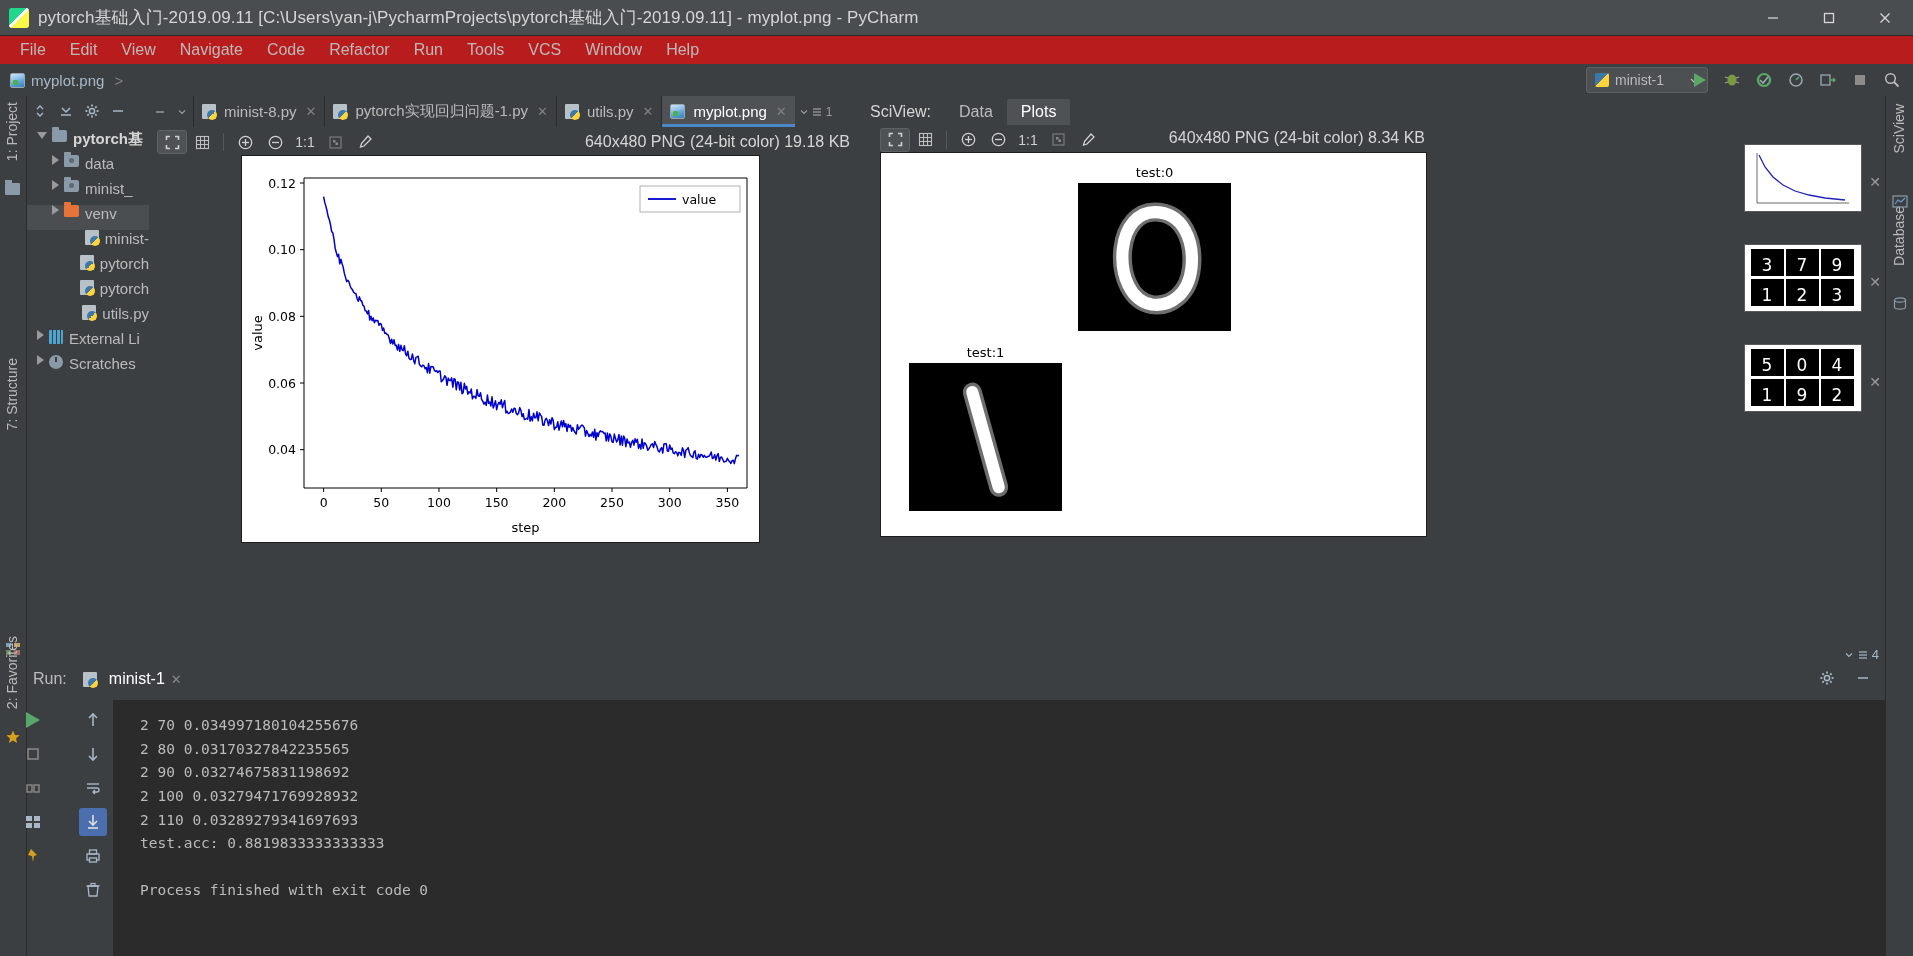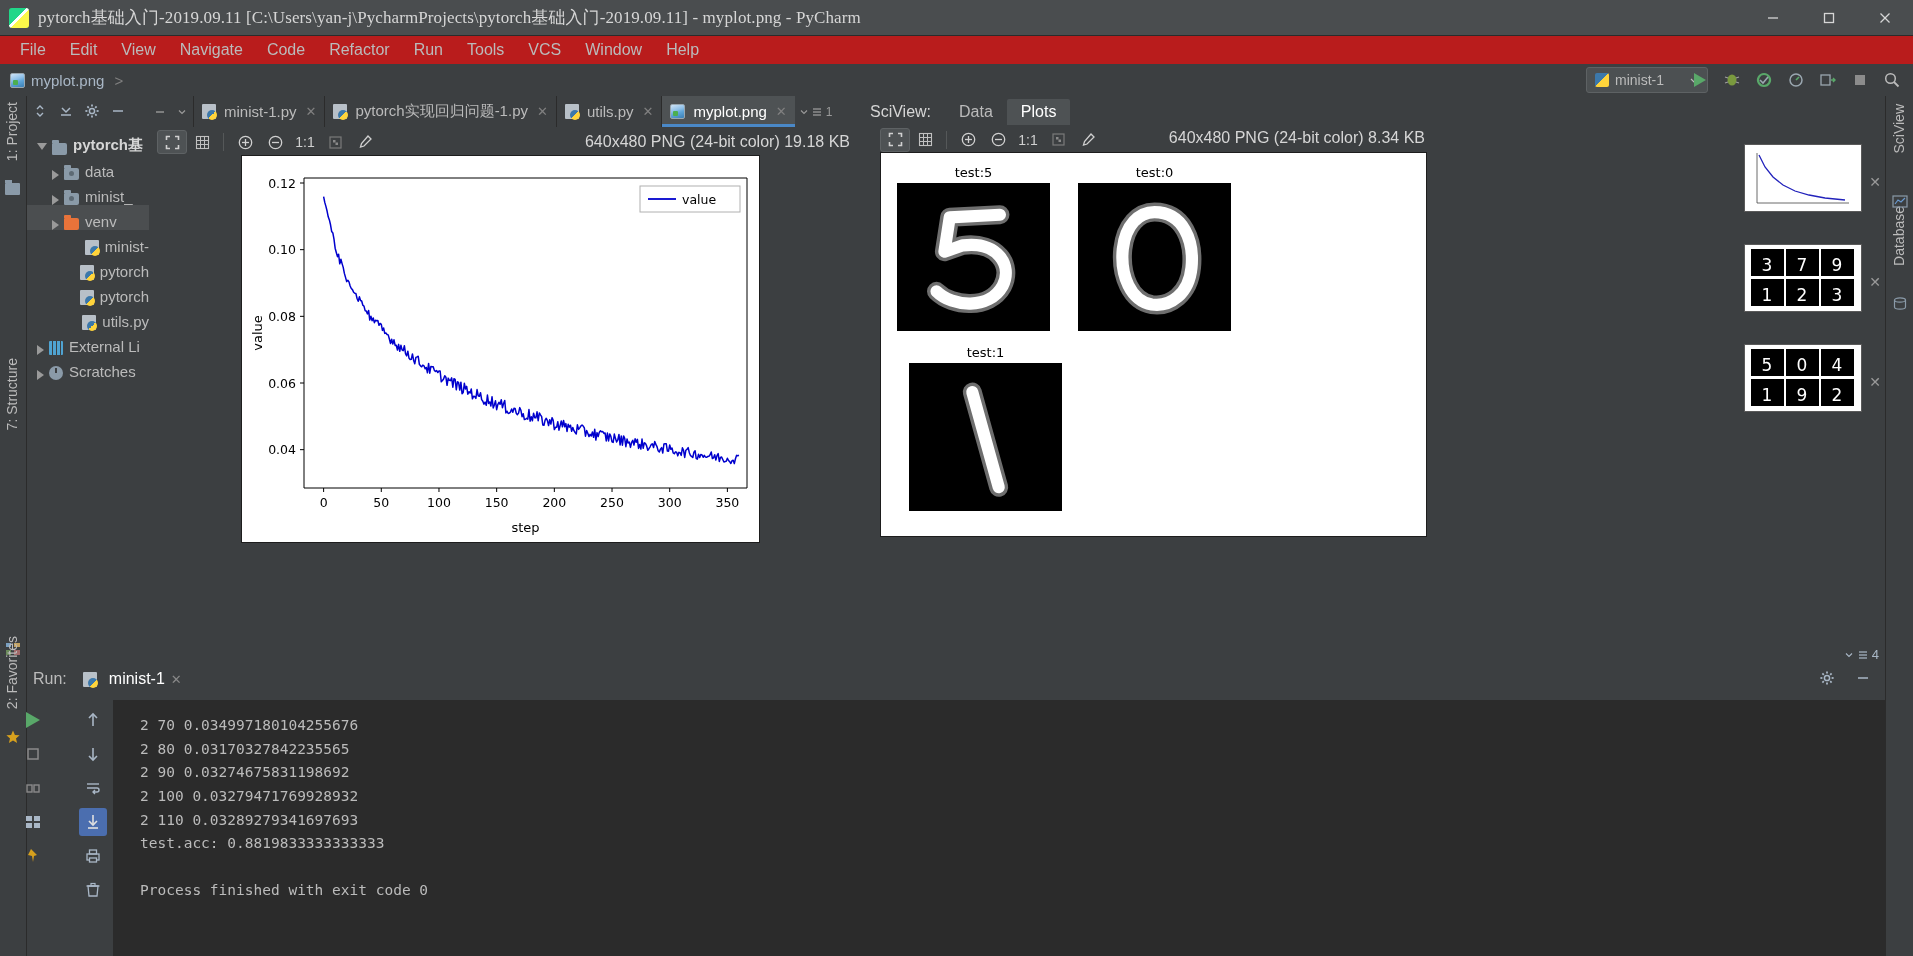--- a/index.html
+++ b/index.html
@@ -10,21 +10,20 @@
     overflow: hidden;
     -webkit-font-smoothing: antialiased;
   }
   #app { position: relative; width: 1913px; height: 956px; }
 
   
   .titlebar {
     position: absolute; left:0; top:0; width:1913px; height:36px;
     background:#4a4d4f; display:flex; align-items:center;
     border-bottom:1px solid #2b2b2b;
-    font-family:Liberation Serif, serif;
   }
   .title-icon {
     width:20px; height:20px; margin-left:9px; margin-right:9px;
     background:#2b8a4a; border-radius:3px; position:relative; flex:none;
     display:flex; align-items:center; justify-content:center;
     font-size:9px; color:#fff; font-weight:bold;
   }
   .title-icon .pcx{ background:linear-gradient(135deg,#21d789 0%,#21d789 45%,#ffffff 45%,#ffffff 55%,#fcf84a 55%); width:100%;height:100%;border-radius:3px;}
   .title-text { color:#d6d6d6; font-size:17px; white-space:nowrap; letter-spacing:.1px;}
   .win-btns { position:absolute; right:0; top:0; height:36px; display:flex; }
@@ -71,21 +70,21 @@
     color:#bbbbbb; font-size:14px; white-space:nowrap;
   }
   .vtab-project { left:4px; top:6px; }
   .strip-ic { position:absolute; left:5px; width:17px; height:17px; }
 
   
   .proj-panel { position:absolute; left:27px; top:96px; width:122px; height:573px; background:#3c3f41; }
   .proj-head { height:29px; display:flex; align-items:center; gap:10px; padding:0 5px; }
   .ph-ic { width:16px;height:16px; color:#a9b7c6; display:flex;align-items:center;justify-content:center; }
   .tree { position:absolute; top:29px; left:0; right:0; bottom:0; padding-top:5px; }
-  .trow { height:25px; display:flex; align-items:flex-end; font-size:15px; color:#bbbbbb; white-space:nowrap; padding-left:6px;}
+  .trow { height:25px; display:flex; align-items:flex-start; font-size:15px; color:#bbbbbb; white-space:nowrap; padding-left:6px;}
   .trow.sel { background:#4b4e50; }
   .tri { width:0;height:0;border-left:7px solid #9a9a9a;border-top:5px solid transparent;border-bottom:5px solid transparent; margin-right:5px;}
   .tri.open { border-left:5px solid transparent;border-right:5px solid transparent;border-top:7px solid #9a9a9a; margin-top:2px;}
   .tri.none { border:none; width:7px; }
   .ind0{margin-left:4px;} .ind1{margin-left:19px;} .ind2{margin-left:40px;}
   .folder { width:15px;height:12px;background:#8a9aa8;border-radius:1px 2px 2px 1px; margin-right:6px; position:relative; flex:none;}
   .folder::before{content:'';position:absolute;left:0;top:-3px;width:7px;height:3px;background:#8a9aa8;border-radius:1px 1px 0 0;}
   .folder.orange{background:#e8733a;} .folder.orange::before{background:#e8733a;}
   .folder.dot::after{content:'';position:absolute;left:5px;top:3px;width:5px;height:5px;border-radius:50%;background:#5d6a74;}
   .pyfile { width:14px;height:15px;background:#b8c0c8;border-radius:1px; margin-right:6px; position:relative; flex:none;}
@@ -386,21 +385,21 @@
             <line x1="2" y1="6" x2="10" y2="6" stroke="#9a9a9a" stroke-width="1.4"></line>
           </svg>
       </div>
       <div class="tbtn">
         <svg width="10" height="10" viewBox="0 0 10 10">
             <path d="M2 3.5 L5 6.5 L8 3.5" fill="none" stroke="#9a9a9a" stroke-width="1.2"></path>
           </svg>
       </div>
       <div class="tab">
         <span class="pyfile" style="margin-right:2px"></span>
-        <span>minist-1.py</span>
+        <span>minist-8.py</span>
         <span class="x">✕</span>
       </div>
       <div class="tab">
         <span class="pyfile" style="margin-right:2px"></span>
         <span>pytorch实现回归问题-1.py</span>
         <span class="x">✕</span>
       </div>
       <div class="tab">
         <span class="pyfile" style="margin-right:2px"></span>
         <span>utils.py</span>
@@ -586,30 +585,20 @@
         <div class="itb">
           <svg width="16" height="16" viewBox="0 0 16 16">
               <path d="M11 2 L14 5 L7 12 L3.5 13 L4.5 9.5 Z" fill="none" stroke="#d0d0d0" stroke-width="1.3"></path>
             </svg>
         </div>
         <div class="sv-info">640x480 PNG (24-bit color) 8.34 KB</div>
       </div>
 
       <div class="sv-plot">
         <div class="dgrid">
-          <div class="dcell" style="left:0px;  top:0px;">
-            <div class="dlabel">test:5</div>
-            <svg class="dimg" viewBox="0 0 28 28">
-                <rect width="28" height="28" fill="#000"></rect>
-                <g id="d5">
-                  <path d="M19 6 L9.5 6.5 L8.5 13 L12 11.8 C18.5 11 21.5 15.5 19.5 19.5 C17 24 10 23.5 7 20.5" fill="none" stroke="#6e6e6e" stroke-width="3.6" stroke-linecap="round" stroke-linejoin="round"></path>
-                  <path d="M19 6 L9.5 6.5 L8.5 13 L12 11.8 C18.5 11 21.5 15.5 19.5 19.5 C17 24 10 23.5 7 20.5" fill="none" stroke="#ffffff" stroke-width="2.3" stroke-linecap="round" stroke-linejoin="round"></path>
-                </g>
-              </svg>
-          </div>
           <div class="dcell" style="left:181px;top:0px;">
             <div class="dlabel">test:0</div>
             <svg class="dimg" viewBox="0 0 28 28">
                 <rect width="28" height="28" fill="#000"></rect>
                 <g id="d0">
                   <path d="M14 5.5 C19.5 5.5 21.5 11 21 16 C20.5 21 17 23.5 13.5 23 C9.5 22.3 7.5 17.5 8 12.5 C8.5 8 11 5.5 14 5.5 Z" fill="none" stroke="#6e6e6e" stroke-width="3.6" stroke-linecap="round" stroke-linejoin="round"></path>
                   <path d="M14 5.5 C19.5 5.5 21.5 11 21 16 C20.5 21 17 23.5 13.5 23 C9.5 22.3 7.5 17.5 8 12.5 C8.5 8 11 5.5 14 5.5 Z" fill="none" stroke="#ffffff" stroke-width="2.3" stroke-linecap="round" stroke-linejoin="round"></path>
                 </g>
               </svg>
           </div>

